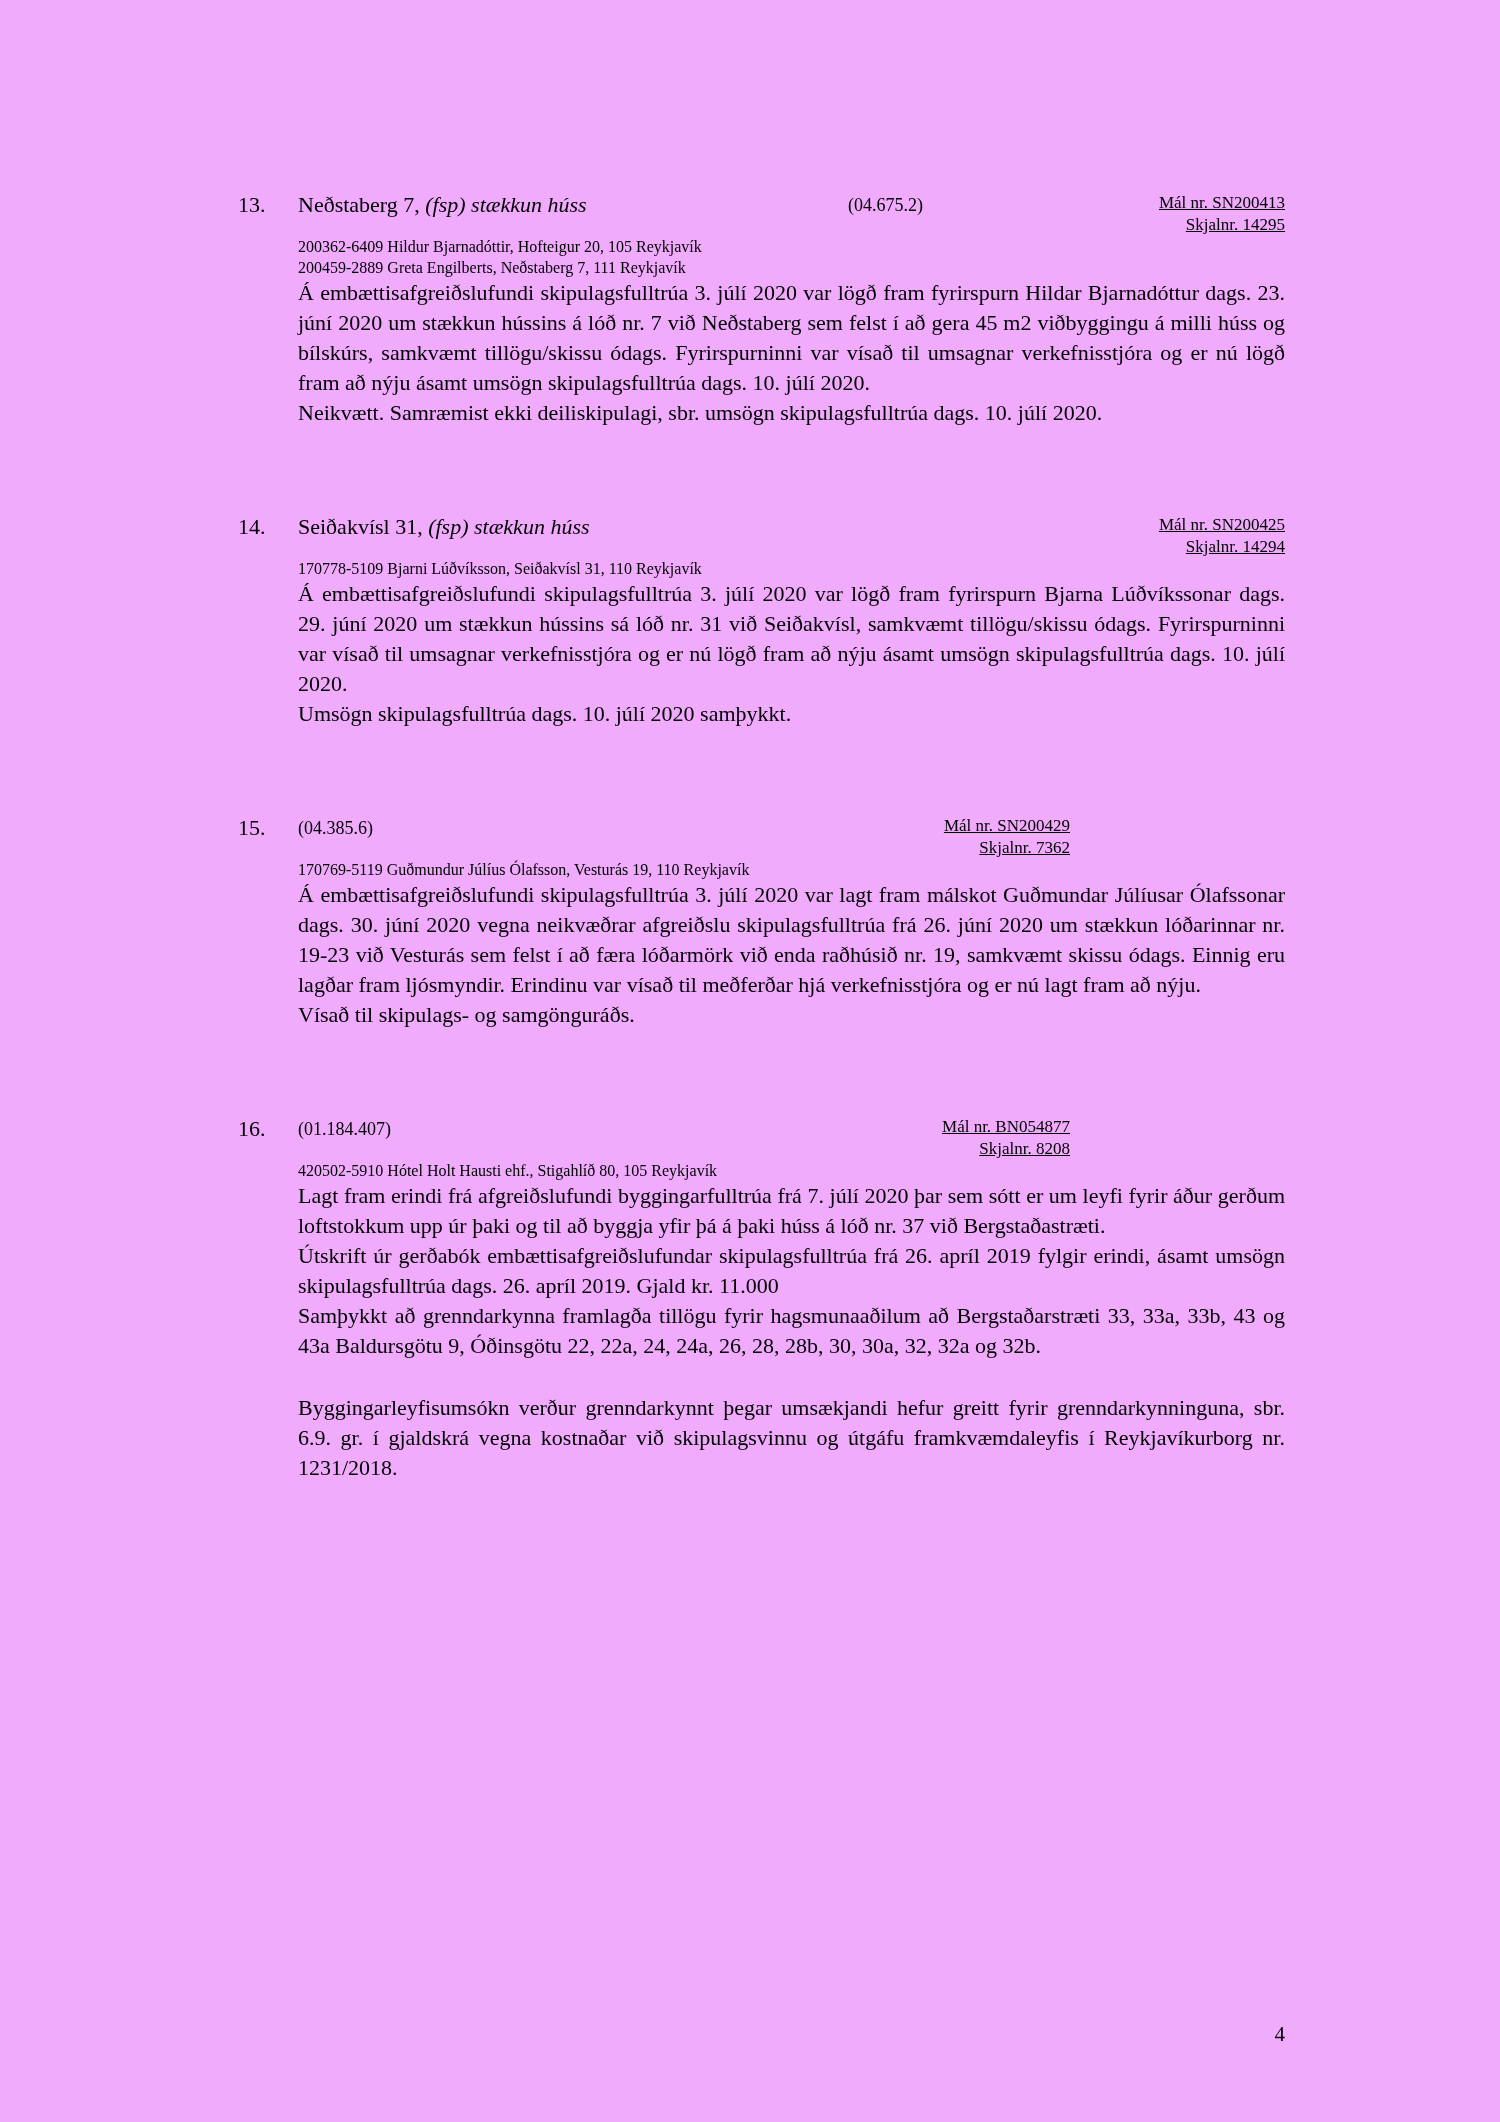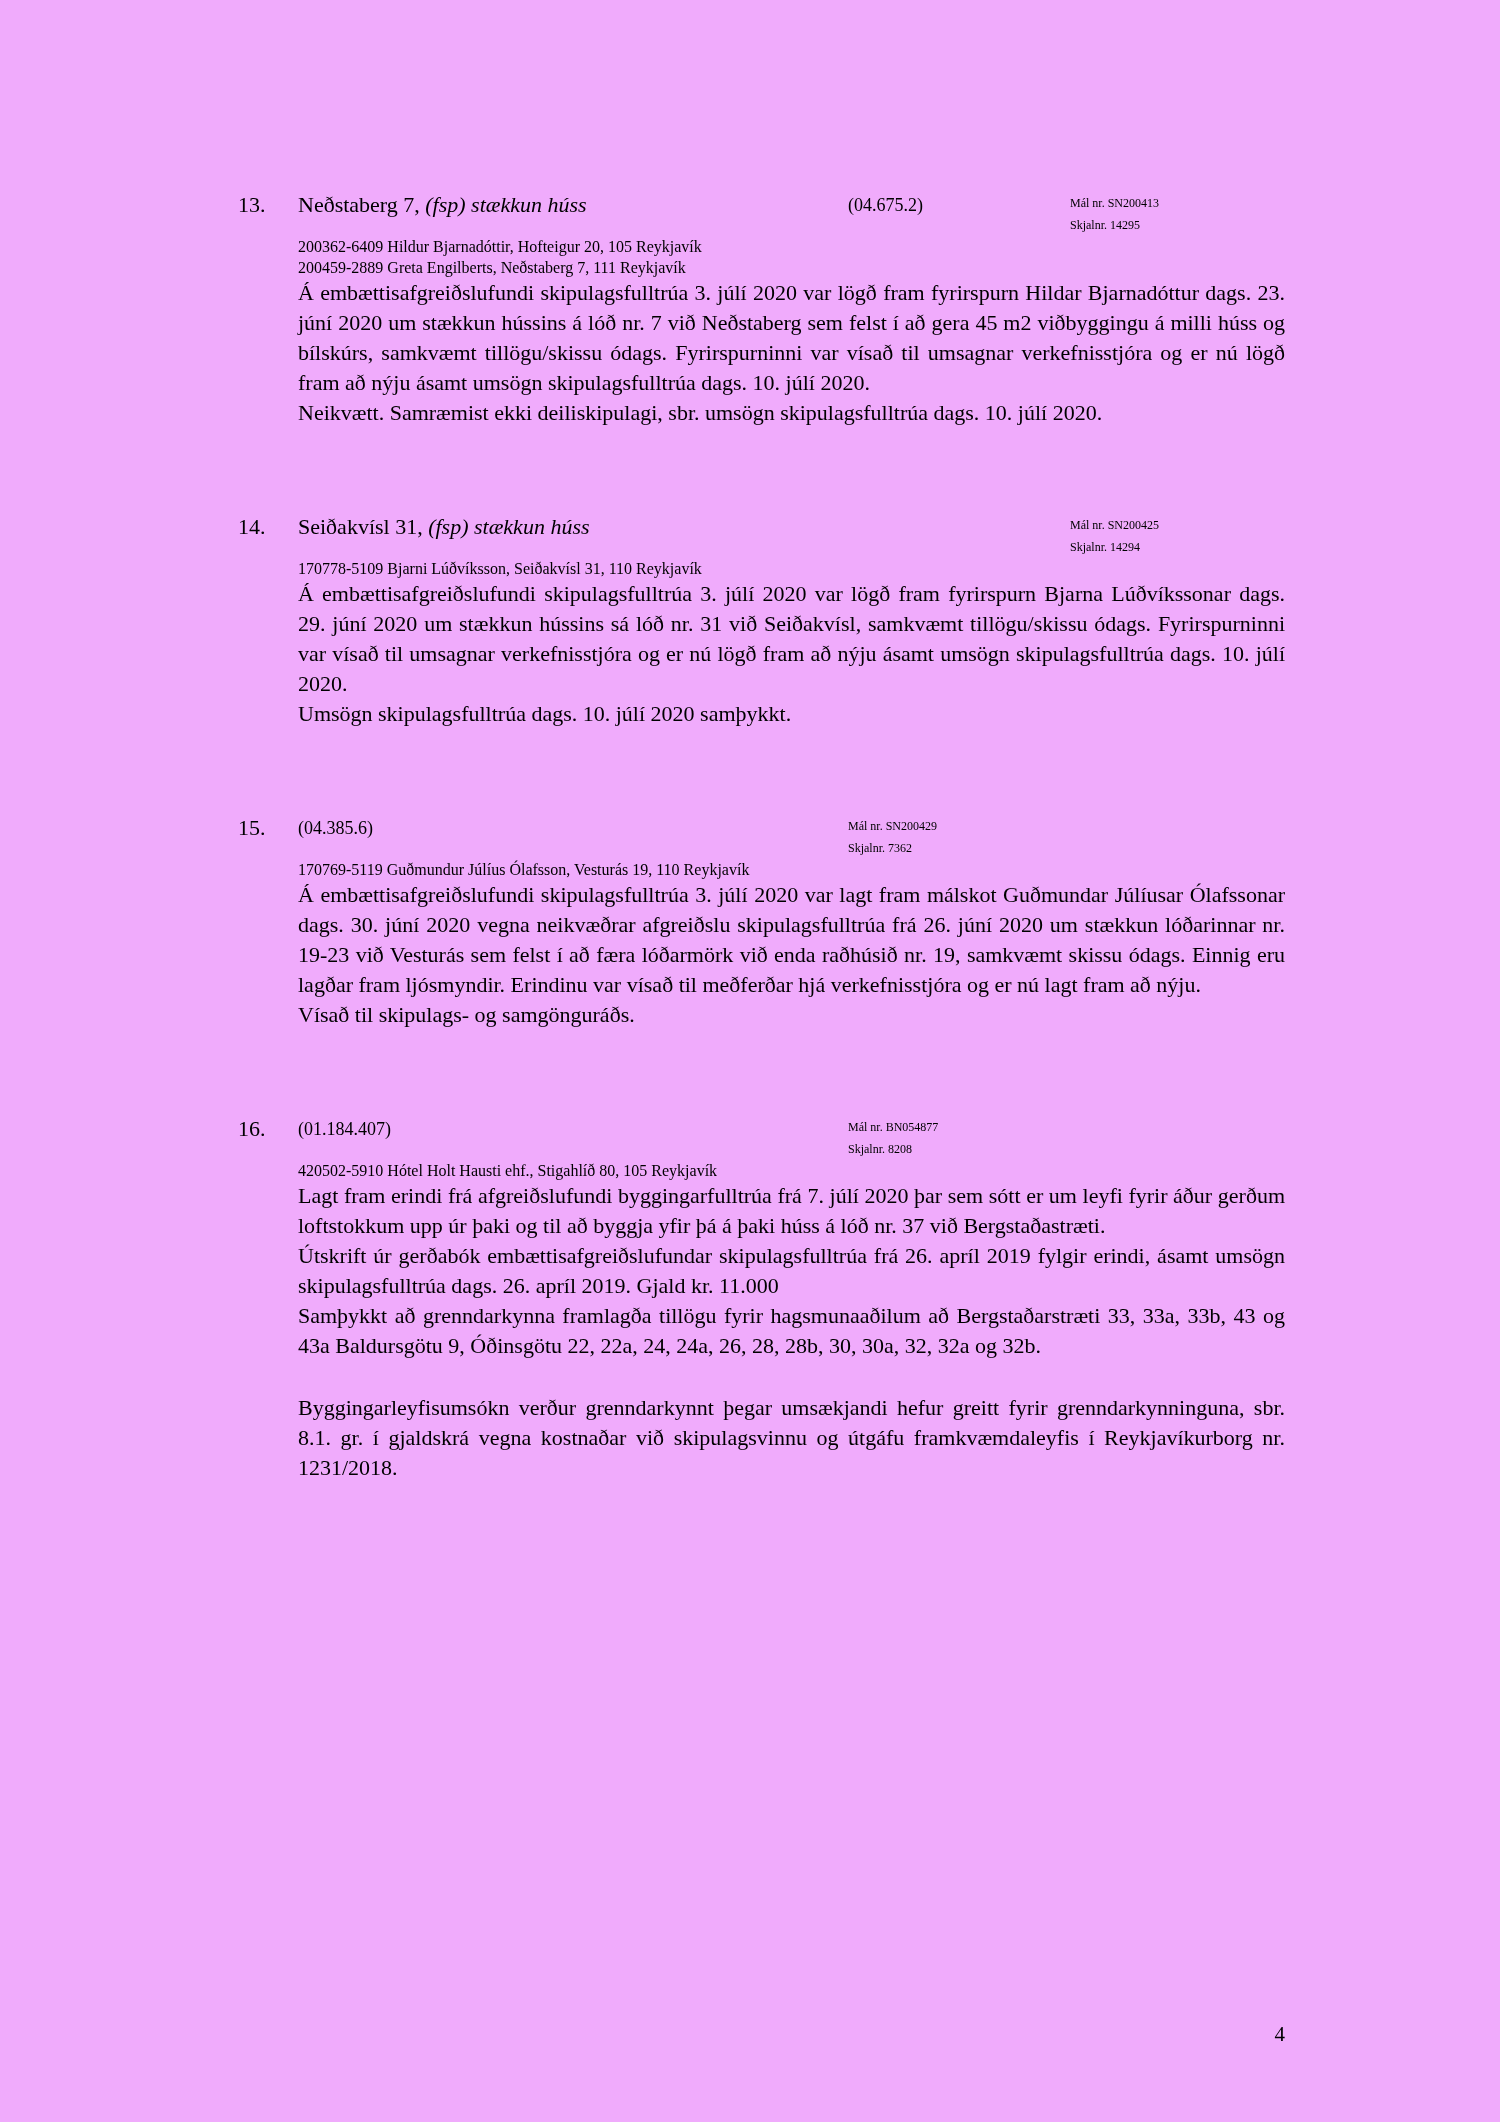--- a/index.html
+++ b/index.html
@@ -25,24 +25,25 @@
     grid-template-columns: 60px 550px 1fr 215px;
     align-items: start;
     font-size: 22px;
     line-height: 30px;
   }
   .item-number { font-size: 22px; }
   .item-title .bold { font-weight: normal; }
   .item-title .italic { font-style: italic; }
   .item-ref { font-size: 18px; }
   .item-case {
-    text-align: left;
-    font-size: 12px;
+    text-align: right;
+    font-size: 17px;
     line-height: 22px;
     padding-top: 2px;
+    text-decoration: underline;
   }
   .item-content { margin-left: 60px; }
   .registrants {
     font-size: 16px;
     line-height: 21px;
   }
   .body-text {
     font-size: 22px;
     line-height: 30px;
     text-align: justify;
@@ -137,19 +138,19 @@
         <div>Skjalnr. 8208</div>
       </div>
     </div>
     <div class="item-content">
       <div class="registrants">
         <div>420502-5910 Hótel Holt Hausti ehf., Stigahlíð 80, 105 Reykjavík</div>
       </div>
       <p class="body-text">Lagt fram erindi frá afgreiðslufundi byggingarfulltrúa frá 7. júlí 2020 þar sem sótt er um leyfi fyrir áður gerðum loftstokkum upp úr þaki og til að byggja yfir þá á þaki húss á lóð nr. 37 við Bergstaðastræti.</p>
       <p class="body-text">Útskrift úr gerðabók embættisafgreiðslufundar skipulagsfulltrúa frá 26. apríl 2019 fylgir erindi, ásamt umsögn skipulagsfulltrúa dags. 26. apríl 2019. Gjald kr. 11.000</p>
       <p class="conclusion">Samþykkt að grenndarkynna framlagða tillögu fyrir hagsmunaaðilum að Bergstaðarstræti 33, 33a, 33b, 43 og 43a Baldursgötu 9, Óðinsgötu 22, 22a, 24, 24a, 26, 28, 28b, 30, 30a, 32, 32a og 32b.</p>
-      <p class="conclusion gap-before">Byggingarleyfisumsókn verður grenndarkynnt þegar umsækjandi hefur greitt fyrir grenndarkynninguna, sbr. 8.1. gr. í gjaldskrá vegna kostnaðar við skipulagsvinnu og útgáfu framkvæmdaleyfis í Reykjavíkurborg nr. 1231/2018.</p>
+      <p class="conclusion gap-before">Byggingarleyfisumsókn verður grenndarkynnt þegar umsækjandi hefur greitt fyrir grenndarkynninguna, sbr. 6.9. gr. í gjaldskrá vegna kostnaðar við skipulagsvinnu og útgáfu framkvæmdaleyfis í Reykjavíkurborg nr. 1231/2018.</p>
     </div>
   </section>
 
   <div class="page-number">4</div>
 
 </div>
 
 </body></html>

